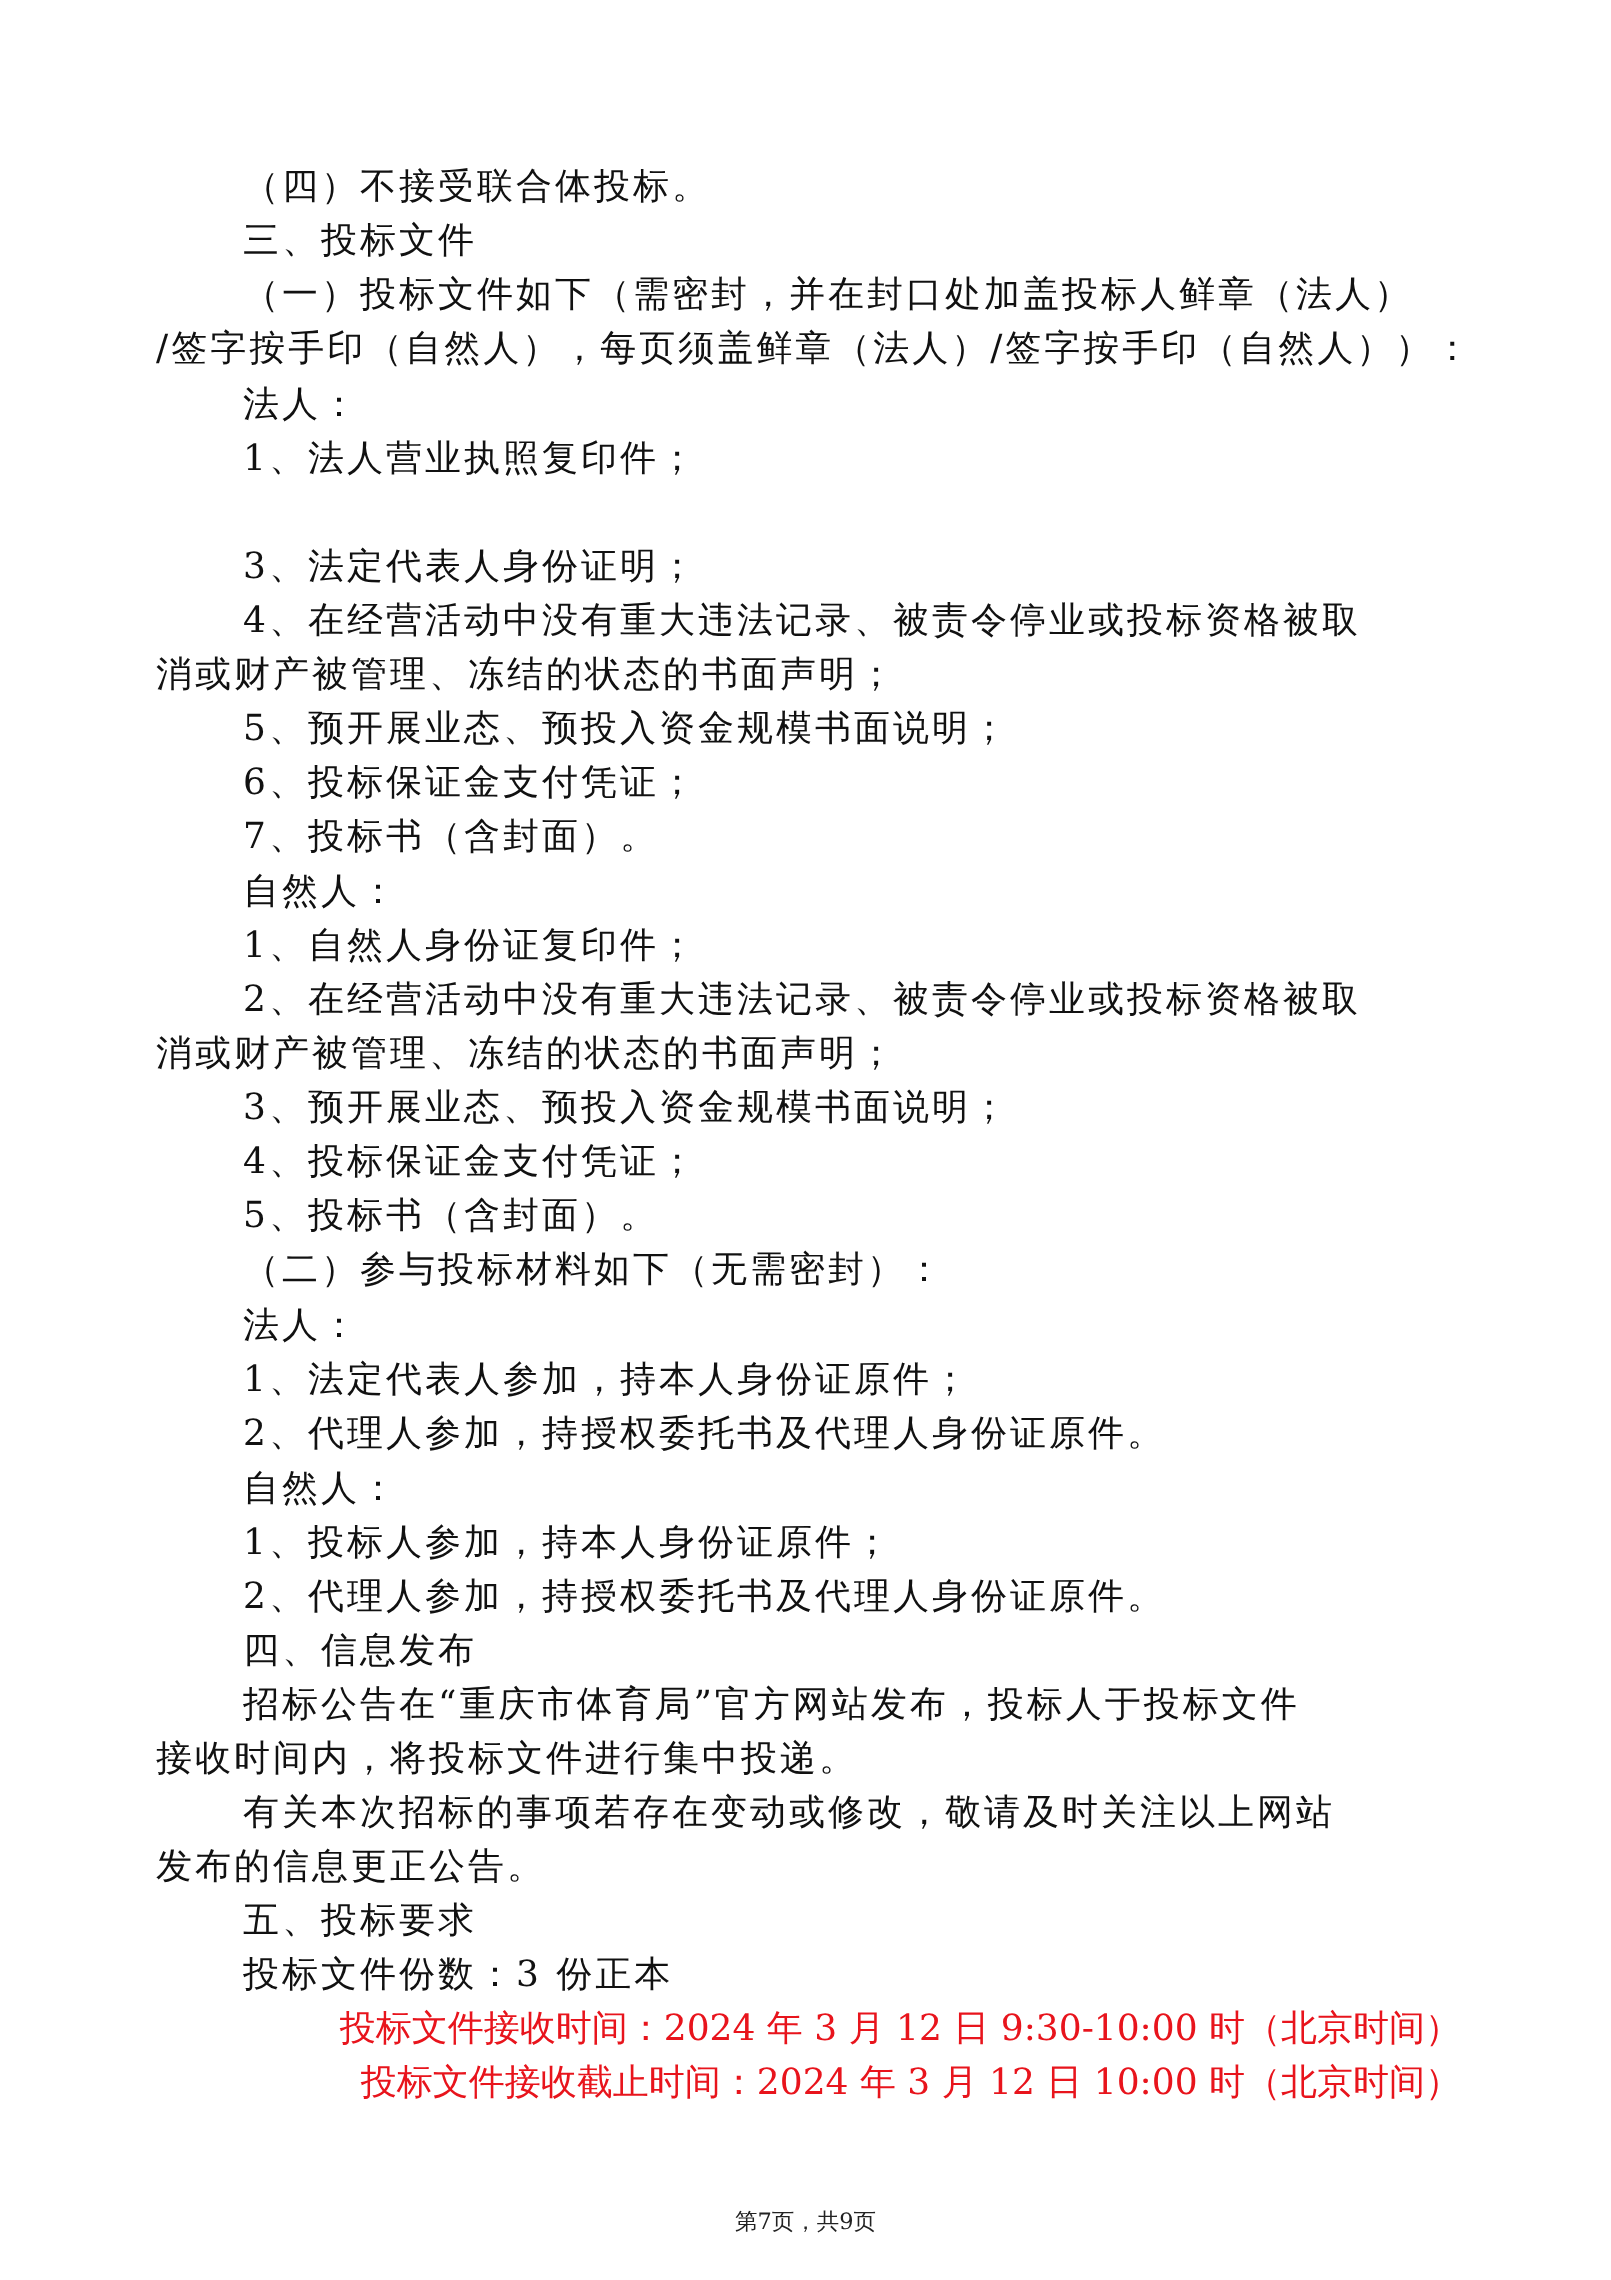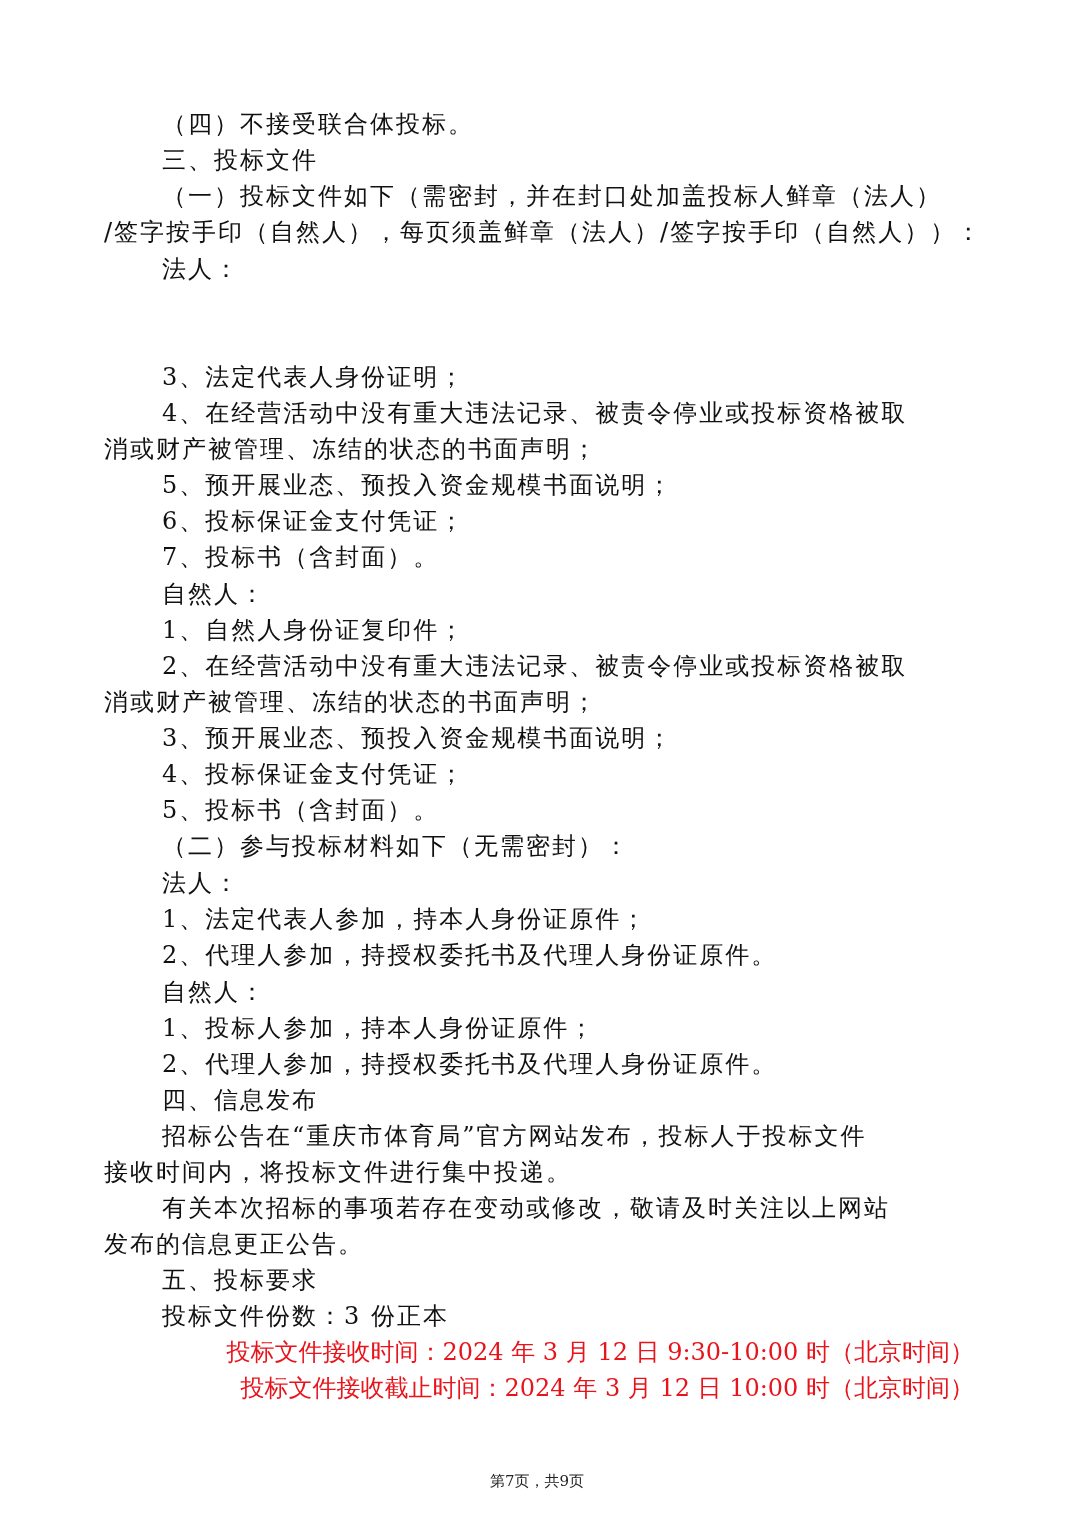--- a/index.html
+++ b/index.html
@@ -14,20 +14,21 @@
 </style>
 </head>
 <body>
 
 <div class="page">
   <div class="line indent" style="top:106px">（四）不接受联合体投标。</div>
   <div class="line indent bold" style="top:142px">三、投标文件</div>
   <div class="line indent bold" style="top:178px">（一）投标文件如下（需密封，并在封口处加盖投标人鲜章（法人）</div>
   <div class="line bold" style="top:214px">/签字按手印（自然人），每页须盖鲜章（法人）/签字按手印（自然人））：</div>
   <div class="line indent bold" style="top:251px">法人：</div>
+  <div class="line indent" style="top:287px">1、法人营业执照复印件；</div>
   <div class="line indent" style="top:359px">3、法定代表人身份证明；</div>
   <div class="line indent" style="top:395px">4、在经营活动中没有重大违法记录、被责令停业或投标资格被取</div>
   <div class="line" style="top:431px">消或财产被管理、冻结的状态的书面声明；</div>
   <div class="line indent" style="top:467px">5、预开展业态、预投入资金规模书面说明；</div>
   <div class="line indent" style="top:503px">6、投标保证金支付凭证；</div>
   <div class="line indent" style="top:539px">7、投标书（含封面）。</div>
   <div class="line indent bold" style="top:576px">自然人：</div>
   <div class="line indent" style="top:612px">1、自然人身份证复印件；</div>
   <div class="line indent" style="top:648px">2、在经营活动中没有重大违法记录、被责令停业或投标资格被取</div>
   <div class="line" style="top:684px">消或财产被管理、冻结的状态的书面声明；</div>

